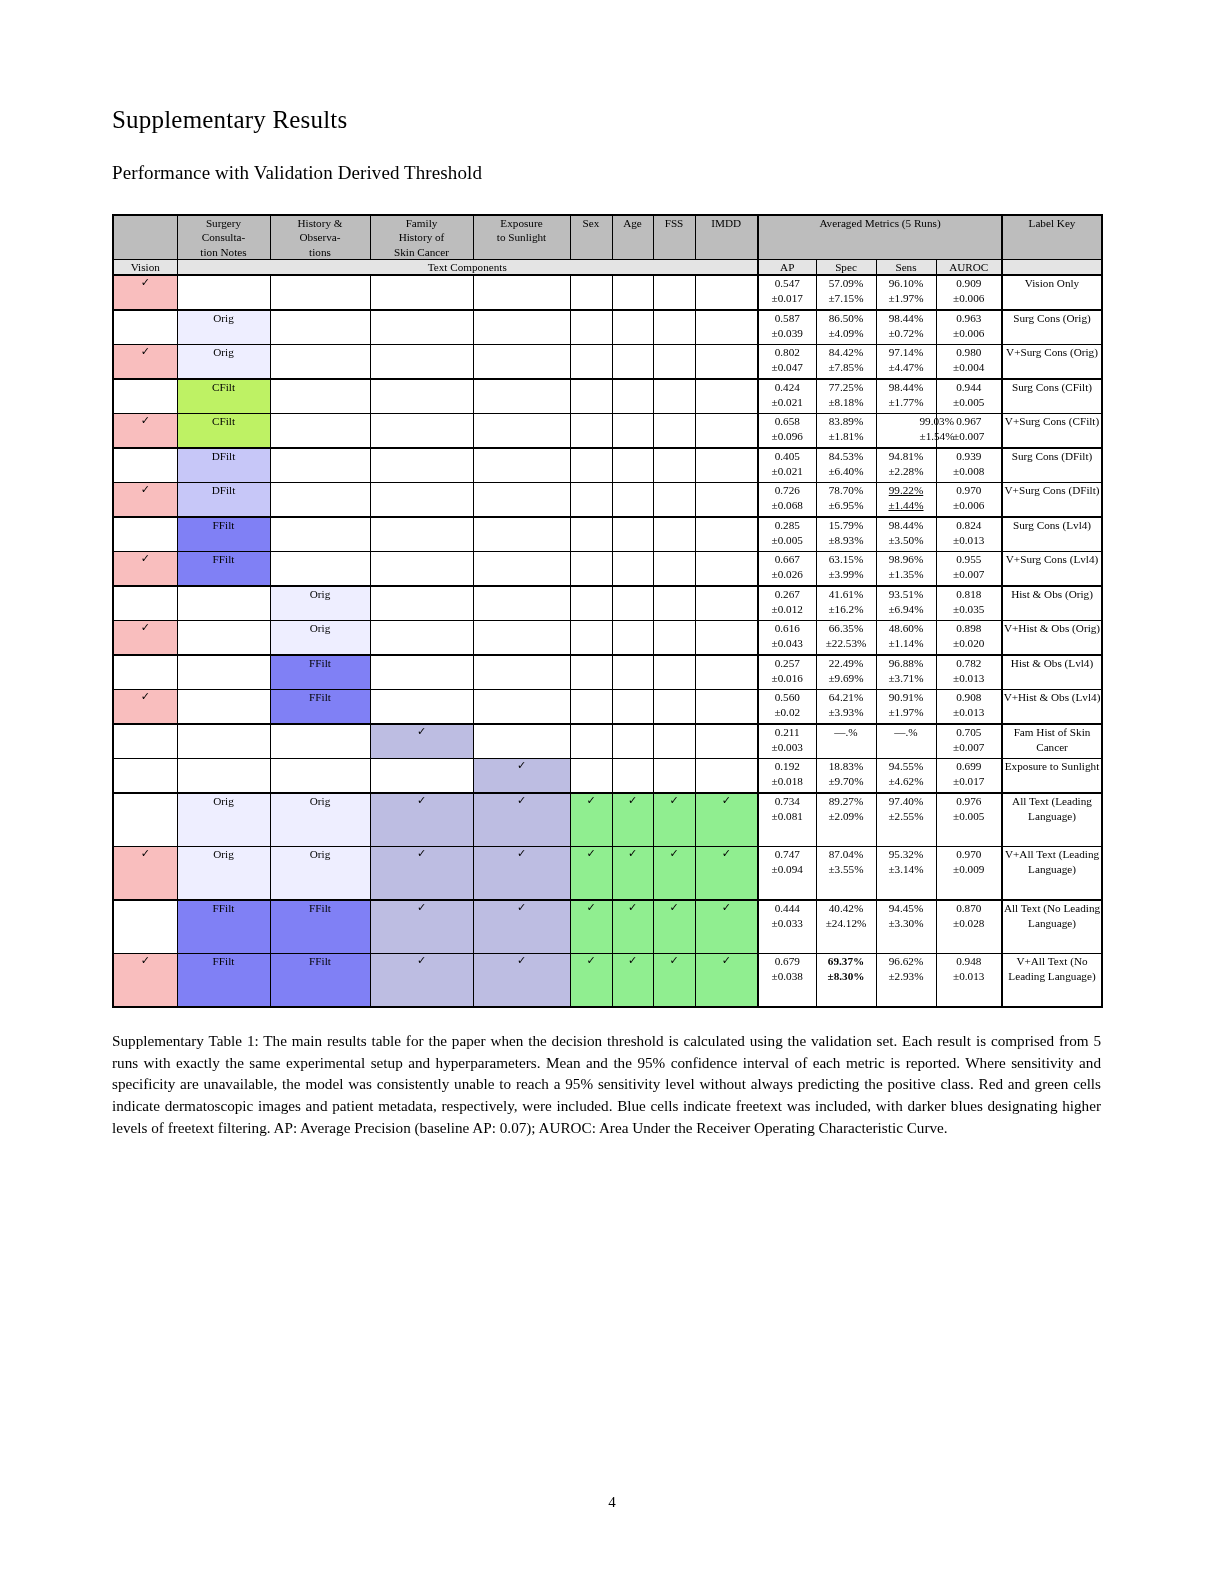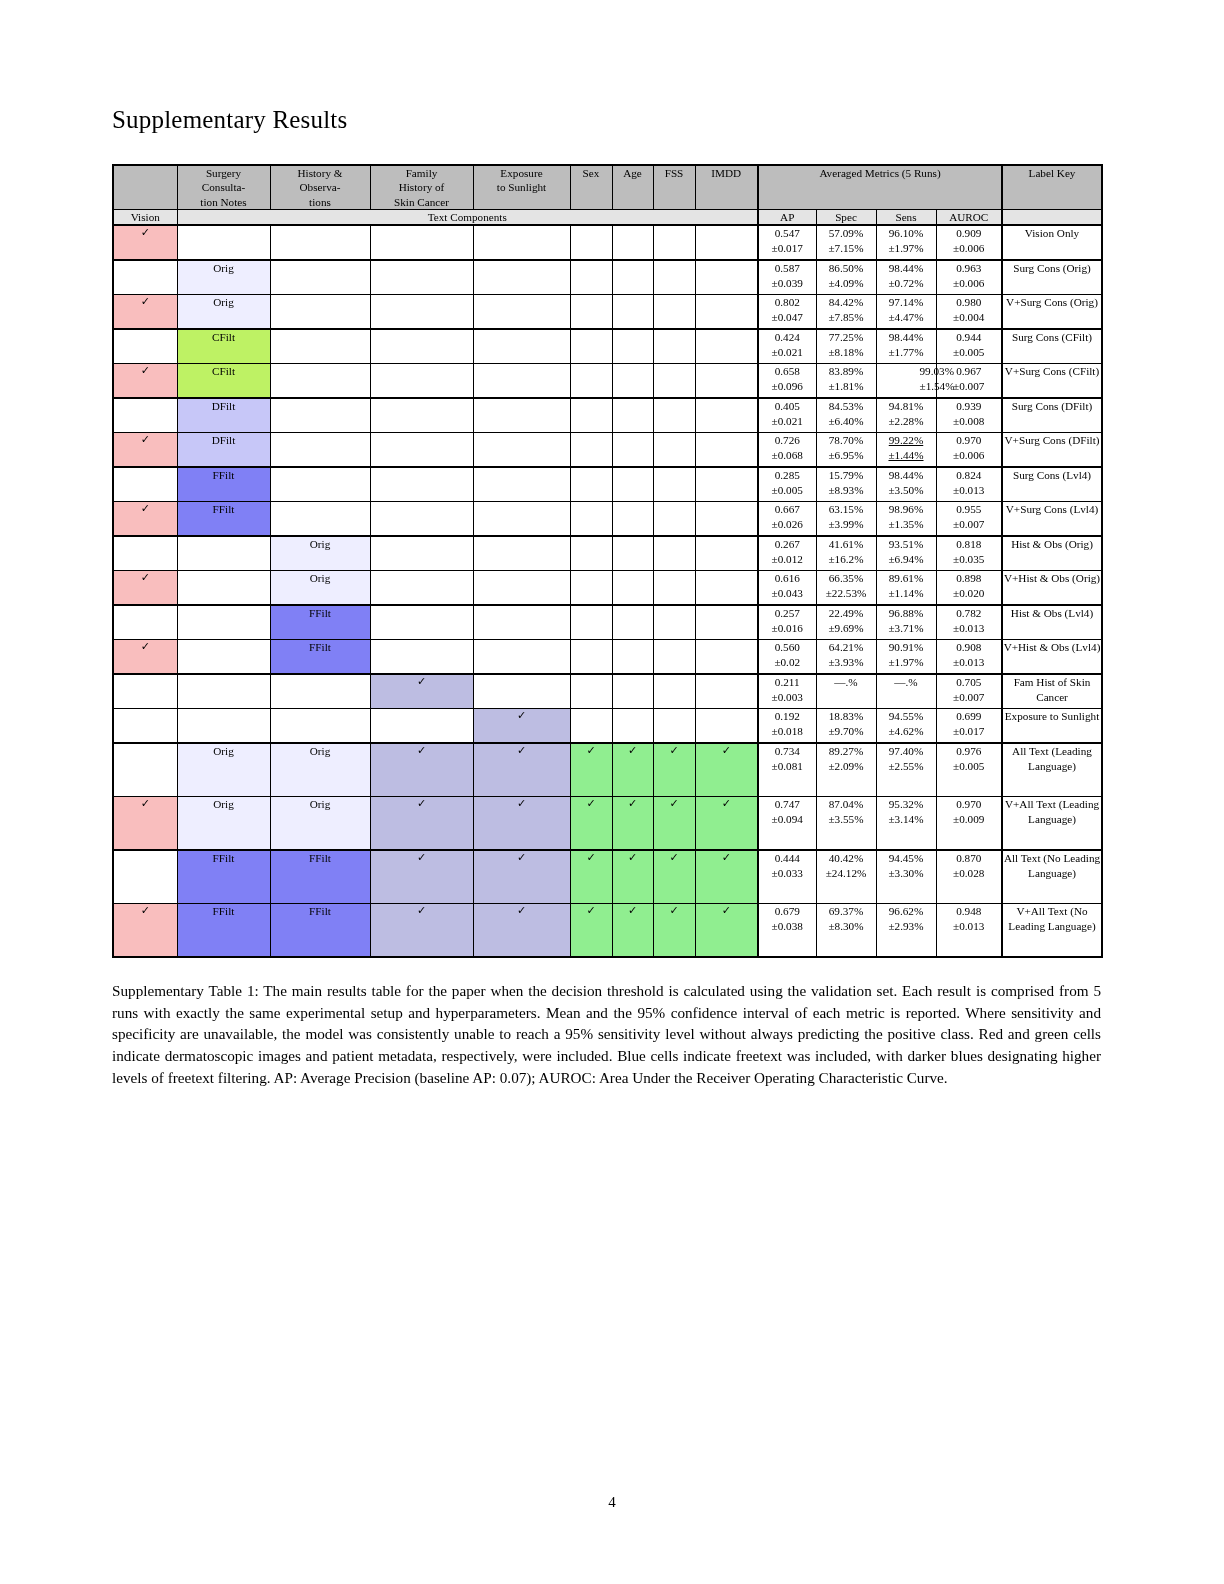--- a/index.html
+++ b/index.html
@@ -95,20 +95,21 @@
     text-align: center;
     font-size: 15px;
   }
 </style>
 </head>
 <body>
 
 <div class="page">
 
   <h1 class="sec-title">Supplementary Results</h1>
+  <h2 class="sub-title">Performance with Validation Derived Threshold</h2>
 
   <table class="res">
     <colgroup>
       <col style="width:64px">
       <col style="width:93px">
       <col style="width:100px">
       <col style="width:103px">
       <col style="width:97px">
       <col style="width:42px">
       <col style="width:41px">
@@ -452,21 +453,21 @@
           <td class=" ck thick-right cell-pad" style="height: 33px;"></td>
           <td class="metric cell-pad" style="height: 33px;">
             <span class="m1">0.616</span>
             <span class="m2">±0.043</span>
           </td>
           <td class="metric cell-pad" style="height: 33px;">
             <span class="m1">66.35%</span>
             <span class="m2">±22.53%</span>
           </td>
           <td class="metric cell-pad" style="height: 33px;">
-            <span class="m1">89.61%</span>
+            <span class="m1">48.60%</span>
             <span class="m2">±1.14%</span>
           </td>
           <td class="metric thick-right cell-pad" style="height: 33px;">
             <span class="m1">0.898</span>
             <span class="m2">±0.020</span>
           </td>
           <td class="lbl thick-right cell-pad" style="height: 33px;">V+Hist &amp; Obs (Orig)</td>
         </tr>
         <tr>
           <td class=" thick-left ck thick-top cell-pad" style="height: 33px;"></td>
@@ -669,21 +670,21 @@
           <td class="c-bchk ck cell-pad thick-bot" style="height: 52px;">✓</td>
           <td class="c-bchk ck cell-pad thick-bot" style="height: 52px;">✓</td>
           <td class="c-green ck cell-pad thick-bot" style="height: 52px;">✓</td>
           <td class="c-green ck cell-pad thick-bot" style="height: 52px;">✓</td>
           <td class="c-green ck cell-pad thick-bot" style="height: 52px;">✓</td>
           <td class="c-green ck thick-right cell-pad thick-bot" style="height: 52px;">✓</td>
           <td class="metric cell-pad thick-bot" style="height: 52px;">
             <span class="m1">0.679</span>
             <span class="m2">±0.038</span>
           </td>
-          <td class="metric cell-pad thick-bot" style="height: 52px;">
+          <td class="metric cell-pad thick-bot" style="height: 52px; font-weight: bold;">
             <span class="m1">69.37%</span>
             <span class="m2">±8.30%</span>
           </td>
           <td class="metric cell-pad thick-bot" style="height: 52px;">
             <span class="m1">96.62%</span>
             <span class="m2">±2.93%</span>
           </td>
           <td class="metric thick-right cell-pad thick-bot" style="height: 52px;">
             <span class="m1">0.948</span>
             <span class="m2">±0.013</span>

